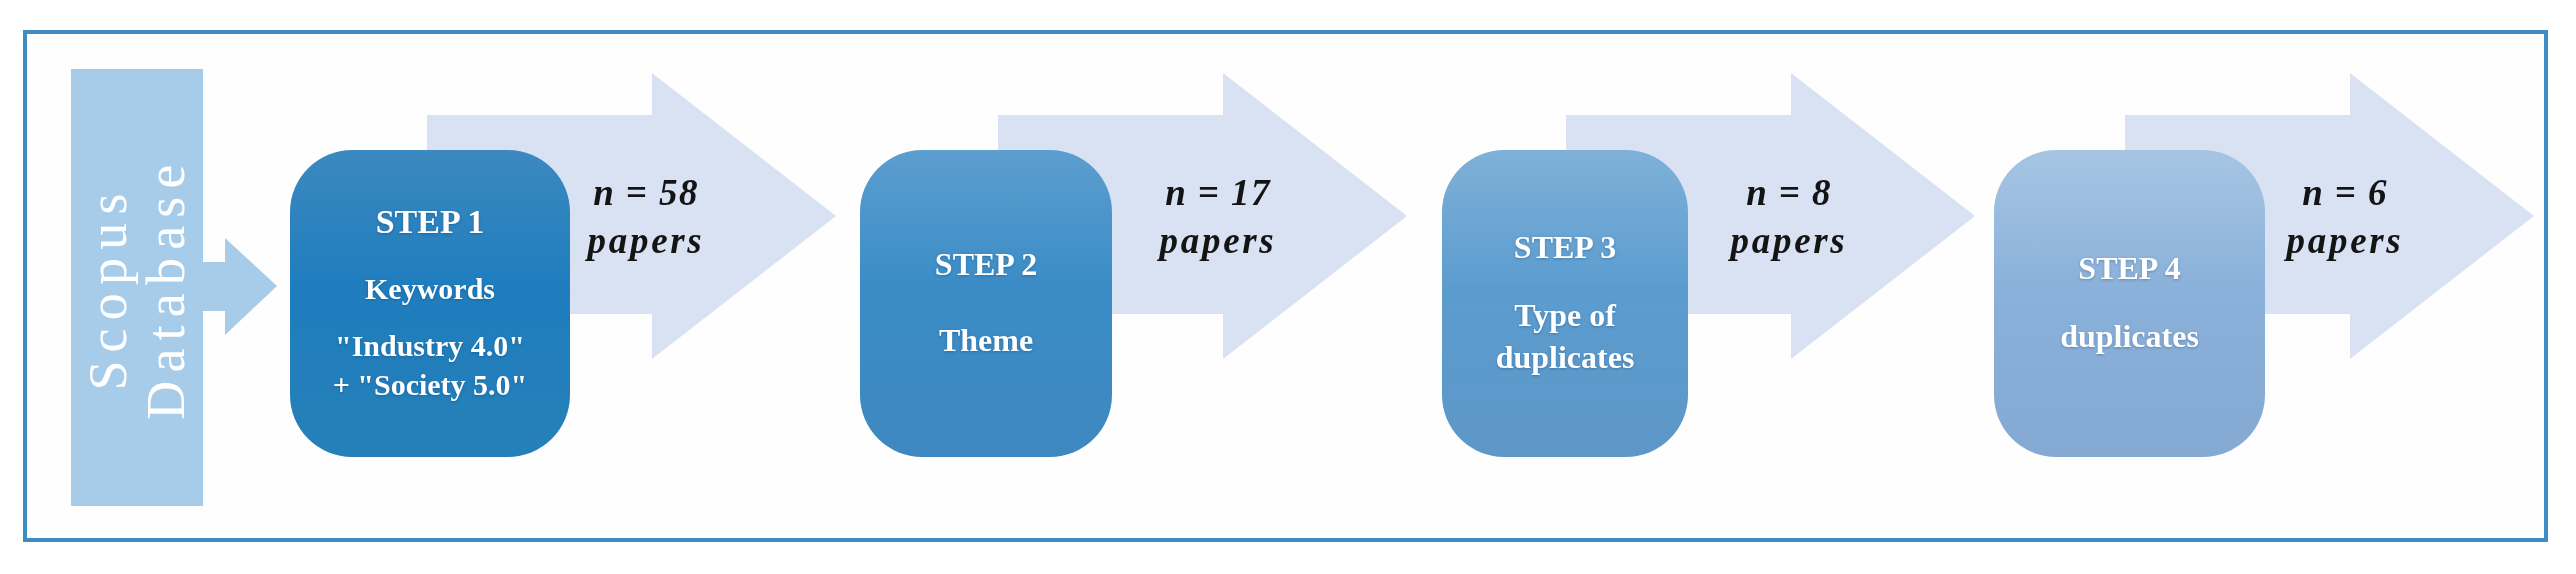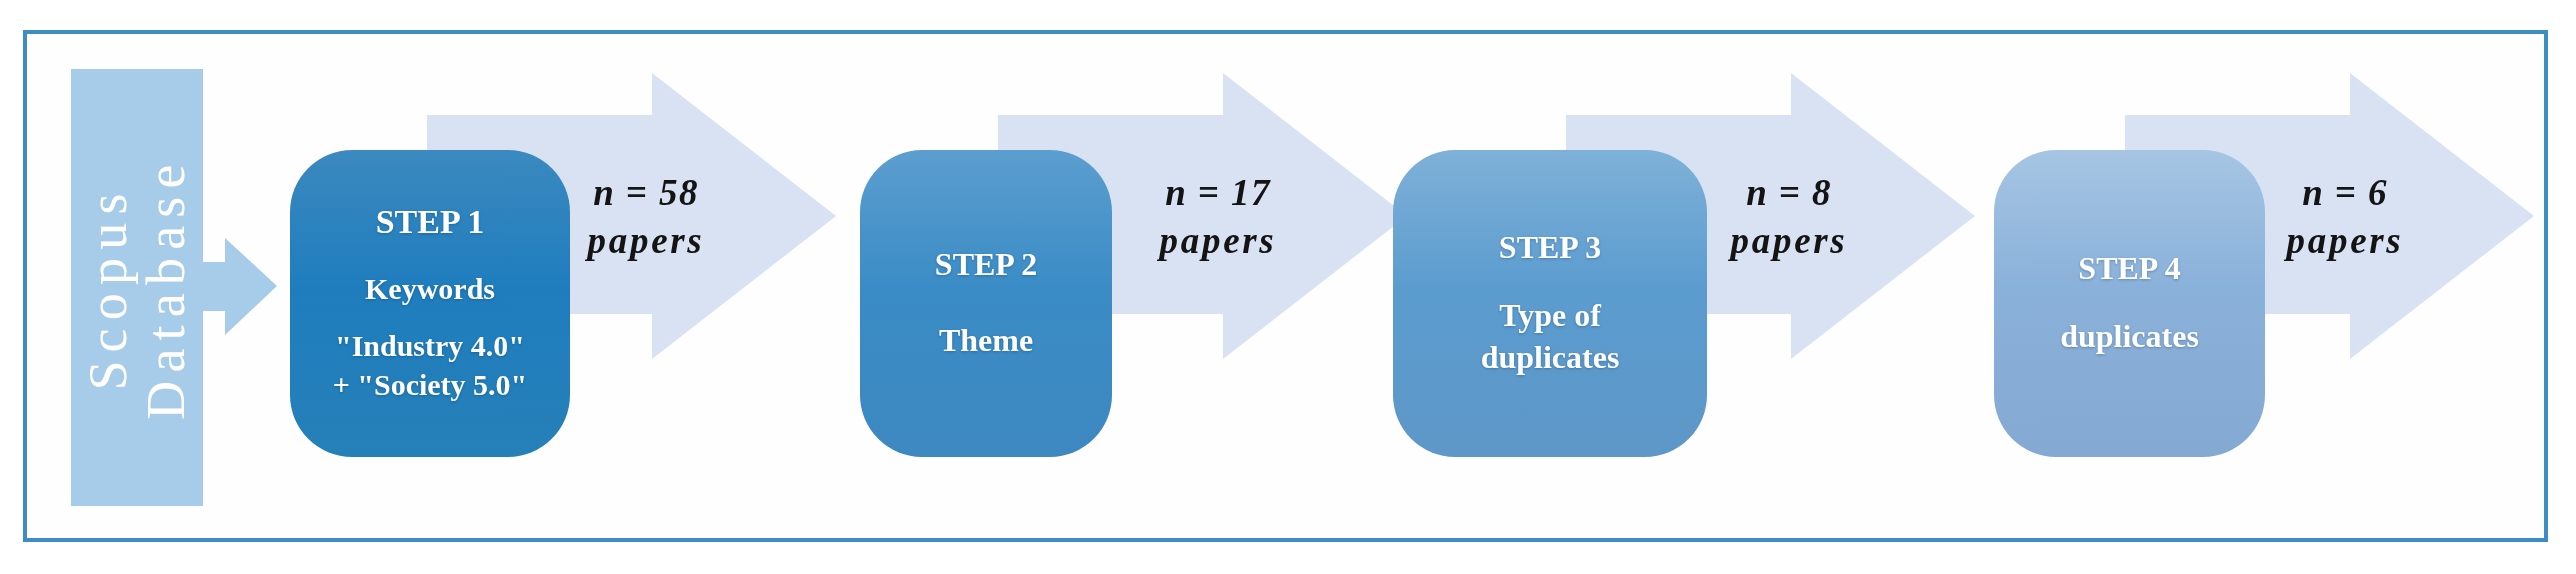--- a/index.html
+++ b/index.html
@@ -37,21 +37,21 @@
   
   .step-box {
     position:absolute; top:150px; height:307px; border-radius:62px; z-index:4;
     display:flex; flex-direction:column; align-items:center; justify-content:center;
     color:#ffffff; font-weight:bold; text-align:center;
     text-shadow:0 1.4px 2.7px rgba(0,40,80,0.30);
     box-sizing:border-box; padding:0 12.4px;
   }
   .sb1 { left:290px;  width:280px; background:linear-gradient(180deg,#3b89bf 0%,#1f7dbe 45%,#2680b8 100%); }
   .sb2 { left:860px; width:252px; background:linear-gradient(180deg,#5c9ecf 0%,#3a8cc6 45%,#3e88c0 100%); }
-  .sb3 { left:1393px; width:314px; background:linear-gradient(180deg,#7fb1d8 0%,#5b9ccf 45%,#5e97c8 100%); }
+  .sb3 { left:1442px; width:246px; background:linear-gradient(180deg,#7fb1d8 0%,#5b9ccf 45%,#5e97c8 100%); }
   .sb4 { left:1994px; width:271px; background:linear-gradient(180deg,#a6c5e3 0%,#8ab1da 45%,#84a9d3 100%); }
   .step-title   { font-size:34px; }
   .sb1 .step-title { margin-bottom:29px; }
   .sb2 .step-title { margin-bottom:36px; font-size:32px; }
   .sb3 .step-title, .sb4 .step-title { margin-bottom:27.5px; font-size:32px; }
   .step-line    { font-size:32px; line-height:1.32; }
   .sb1 .step-line-first { font-size:34px; margin-bottom:19px; }
   .sb1 .step-line { font-size:30px; line-height:1.28; }
   
   .result {

